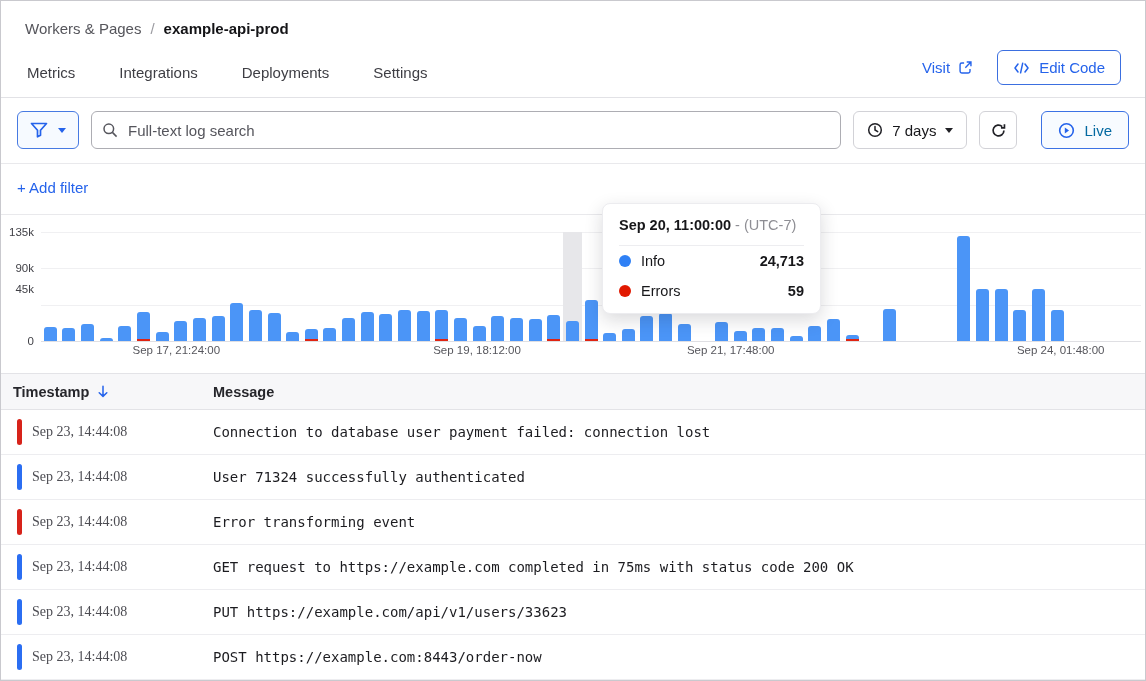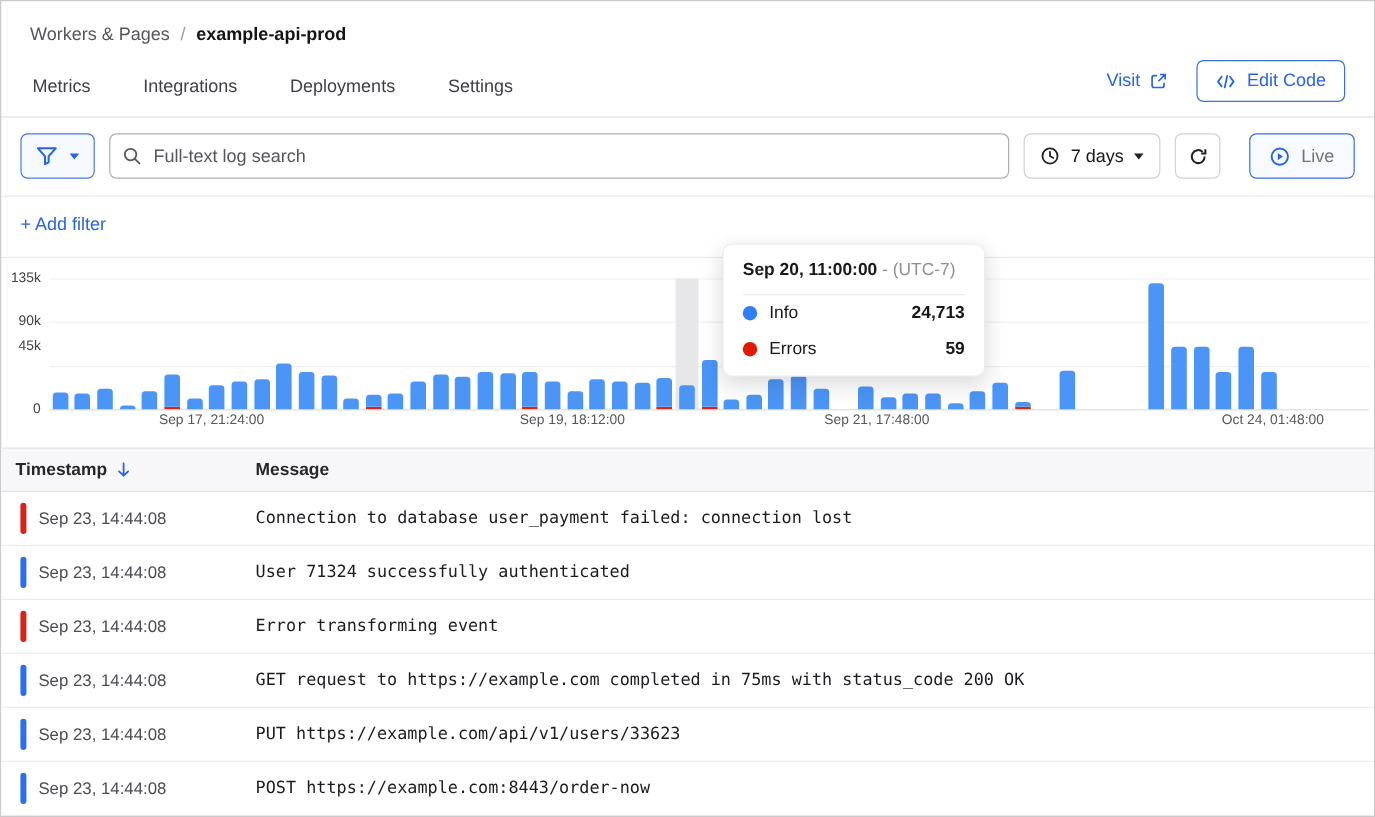--- a/index.html
+++ b/index.html
@@ -37,21 +37,21 @@
   .search input { width:100%; height:38px; border:1px solid #adadb3; border-radius:6px;
                   padding:0 12px 0 36px; font-size:15px; color:#17171a; outline:none;
                   font-family:"Liberation Sans", sans-serif; background:#fff; }
   .search input::placeholder { color:#55555c; }
   .search .mag { position:absolute; left:11px; top:11px; }
   .btn-time { display:flex; align-items:center; gap:9px; height:38px; padding:0 13px;
               border:1px solid #d2d2d7; background:#fff; border-radius:6px; font-size:15px; cursor:pointer; }
   .btn-refresh { width:38px; height:38px; border:1px solid #d2d2d7; background:#fff; border-radius:6px;
                  display:flex; align-items:center; justify-content:center; cursor:pointer; }
   .btn-live { display:flex; align-items:center; gap:9px; height:38px; padding:0 16px; margin-left:12px;
-              border:1px solid #3b72e4; background:#f7fbff; color:#737373; border-radius:6px;
+              border:1px solid #3b72e4; background:#f7fbff; color:#0369a1; border-radius:6px;
               font-size:15px; cursor:pointer; }
 
   .addfilter { padding:15px 16px 17px; border-bottom:1px solid #e9e9ec; }
   .addfilter span { color:#2563eb; font-size:15px; cursor:pointer; }
 
   
   .chart { position:relative; height:158px; }
   .grid-line { position:absolute; left:40px; right:4px; height:1px; background:#f0f0f2; }
   .grid-line.base { background:#dfdfe3; }
   .ytick { position:absolute; left:0; width:33px; text-align:right; font-size:11.5px; color:#3f3f45;
@@ -75,21 +75,21 @@
 
   
   .table-head { display:grid; grid-template-columns:196px 1fr; align-items:center; height:37px;
                 background:#f7f7f9; border-top:1px solid #e3e3e7; border-bottom:1px solid #e3e3e7;
                 font-size:14.5px; font-weight:700; color:#26262b; }
   .th-ts { padding-left:12px; display:flex; align-items:center; gap:7px; cursor:pointer; }
   .th-msg { padding-left:16px; }
   .log-row { display:grid; grid-template-columns:196px 1fr; align-items:center; height:45px;
              border-bottom:1px solid #ededf0; background:#fff; cursor:pointer; }
   .cell-ts { display:flex; align-items:center; gap:10px; padding-left:16px;
-             font-family:Liberation Sans, sans-serif; font-size:14px; color:#4c4c52; }
+             font-family:Liberation Serif, serif; font-size:14px; color:#4c4c52; }
   .sev { width:5px; height:26px; border-radius:2.5px; flex:0 0 auto; }
   .cell-msg { padding-left:16px; font-family:"DejaVu Sans Mono","Liberation Mono",monospace;
               font-size:14px; color:#1c1c20; white-space:nowrap; overflow:hidden; }
   svg { display:block; }
 </style>
 </head>
 <body>
 
 <div class="wrap">
 
@@ -251,21 +251,21 @@
       <div class="bar info" style="left: 881.805px; width: 13px; height: 32.2963px; top: 93.7037px;"></div>
       <div class="bar info" style="left: 956.381px; width: 13px; height: 104.963px; top: 21.037px;"></div>
       <div class="bar info" style="left: 975.025px; width: 13px; height: 52.4815px; top: 73.5185px;"></div>
       <div class="bar info" style="left: 993.669px; width: 13px; height: 52.4815px; top: 73.5185px;"></div>
       <div class="bar info" style="left: 1012.31px; width: 13px; height: 30.6815px; top: 95.3185px;"></div>
       <div class="bar info" style="left: 1030.96px; width: 13px; height: 52.4815px; top: 73.5185px;"></div>
       <div class="bar info" style="left: 1049.6px; width: 13px; height: 30.6815px; top: 95.3185px;"></div>
       <div class="xtick" style="left: 175.3px;">Sep 17, 21:24:00</div>
       <div class="xtick" style="left: 476px;">Sep 19, 18:12:00</div>
       <div class="xtick" style="left: 729.7px;">Sep 21, 17:48:00</div>
-      <div class="xtick" style="left: 1059.7px;">Oct 24, 01:48:00</div>
+      <div class="xtick" style="left: 1059.7px;">Sep 24, 01:48:00</div>
     </div>
 
   <div class="tooltip">
     <div class="tt-title">
       <span>Sep 20, 11:00:00</span>
       <span class="tt-sub">- (UTC-7)</span>
     </div>
     <div class="tt-row">
       <span class="tt-dot" style="background: rgb(47, 128, 245);"></span>
       <span>Info</span>

